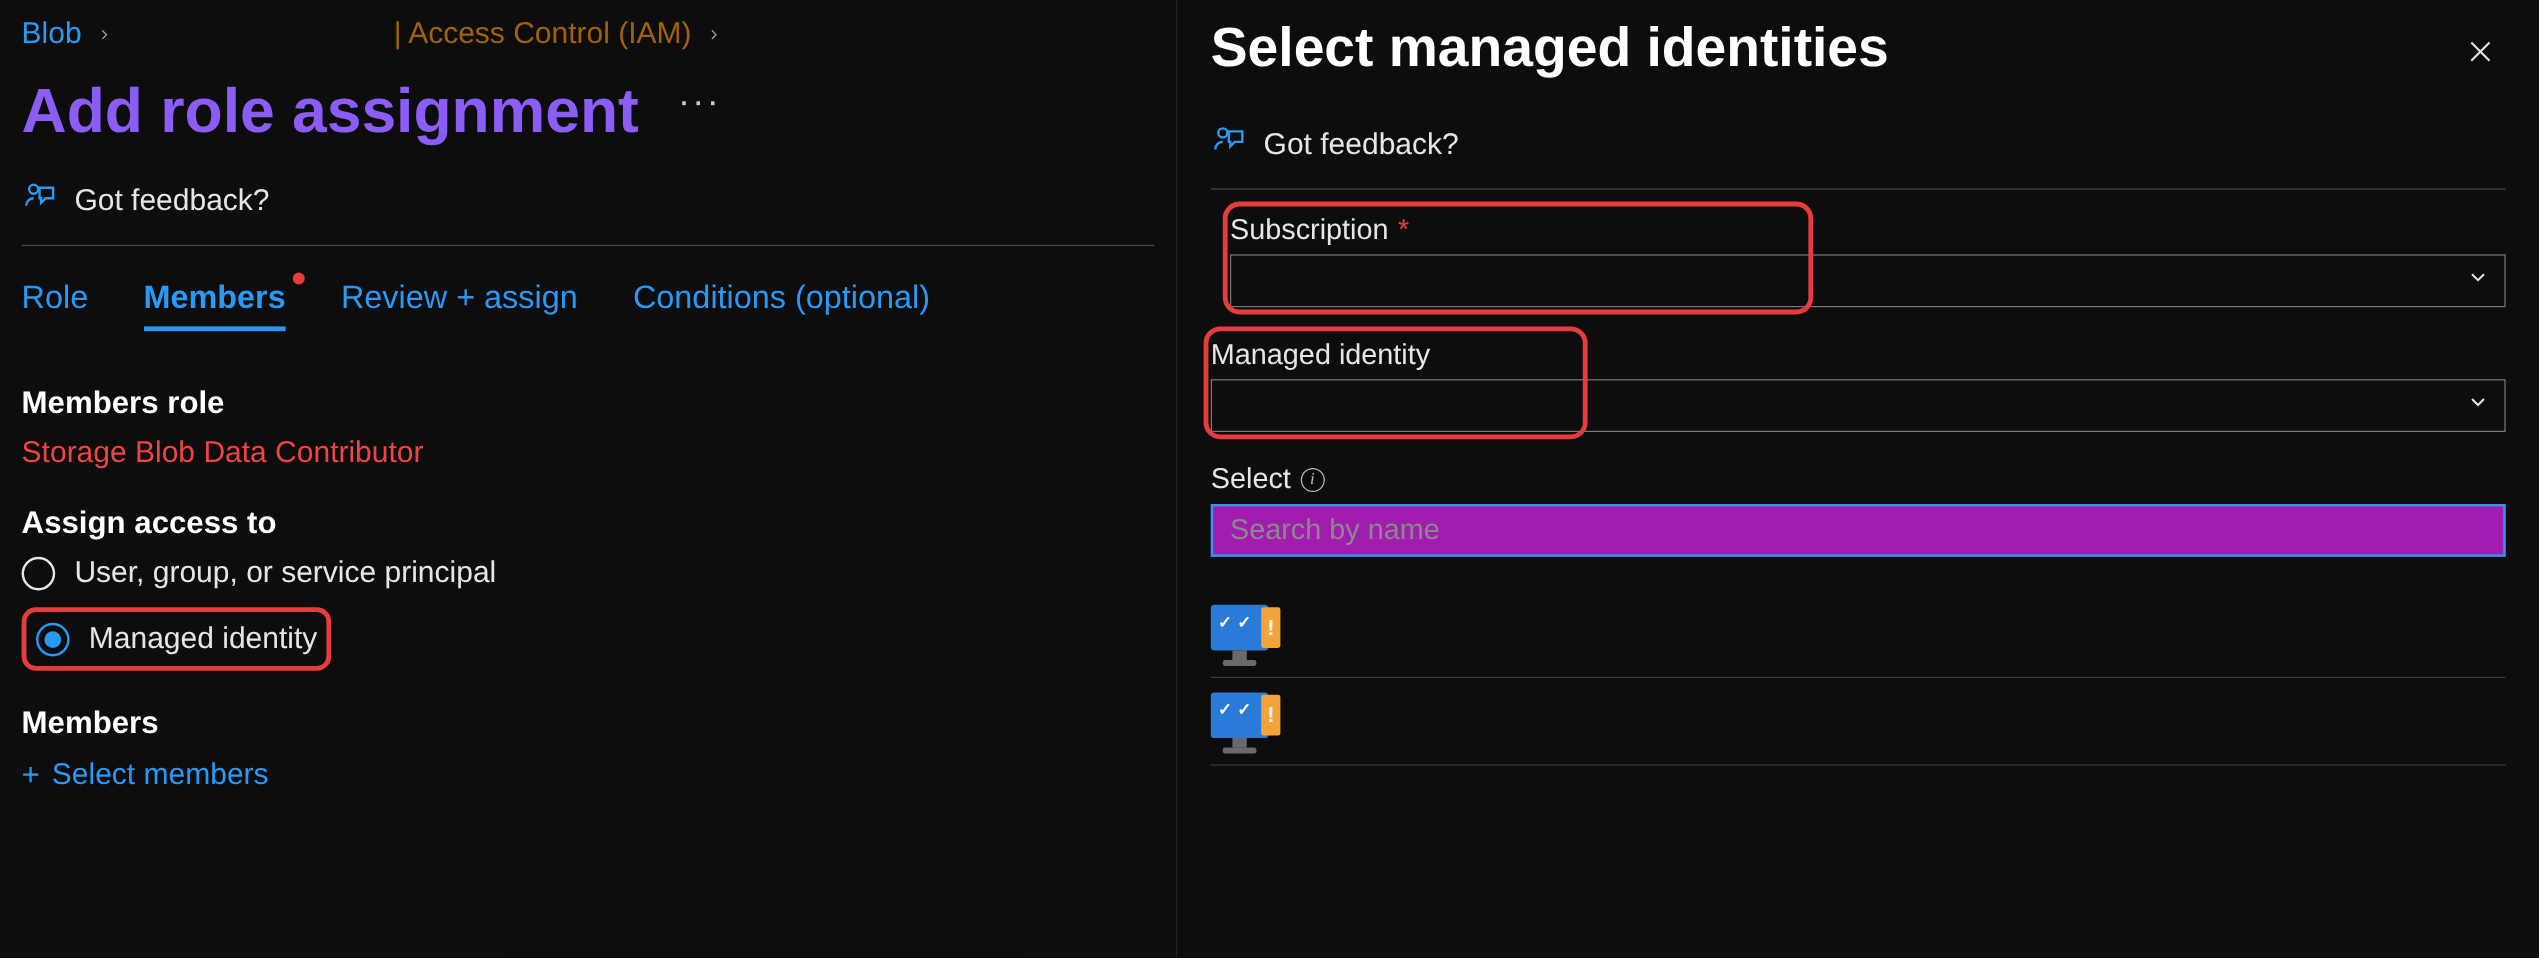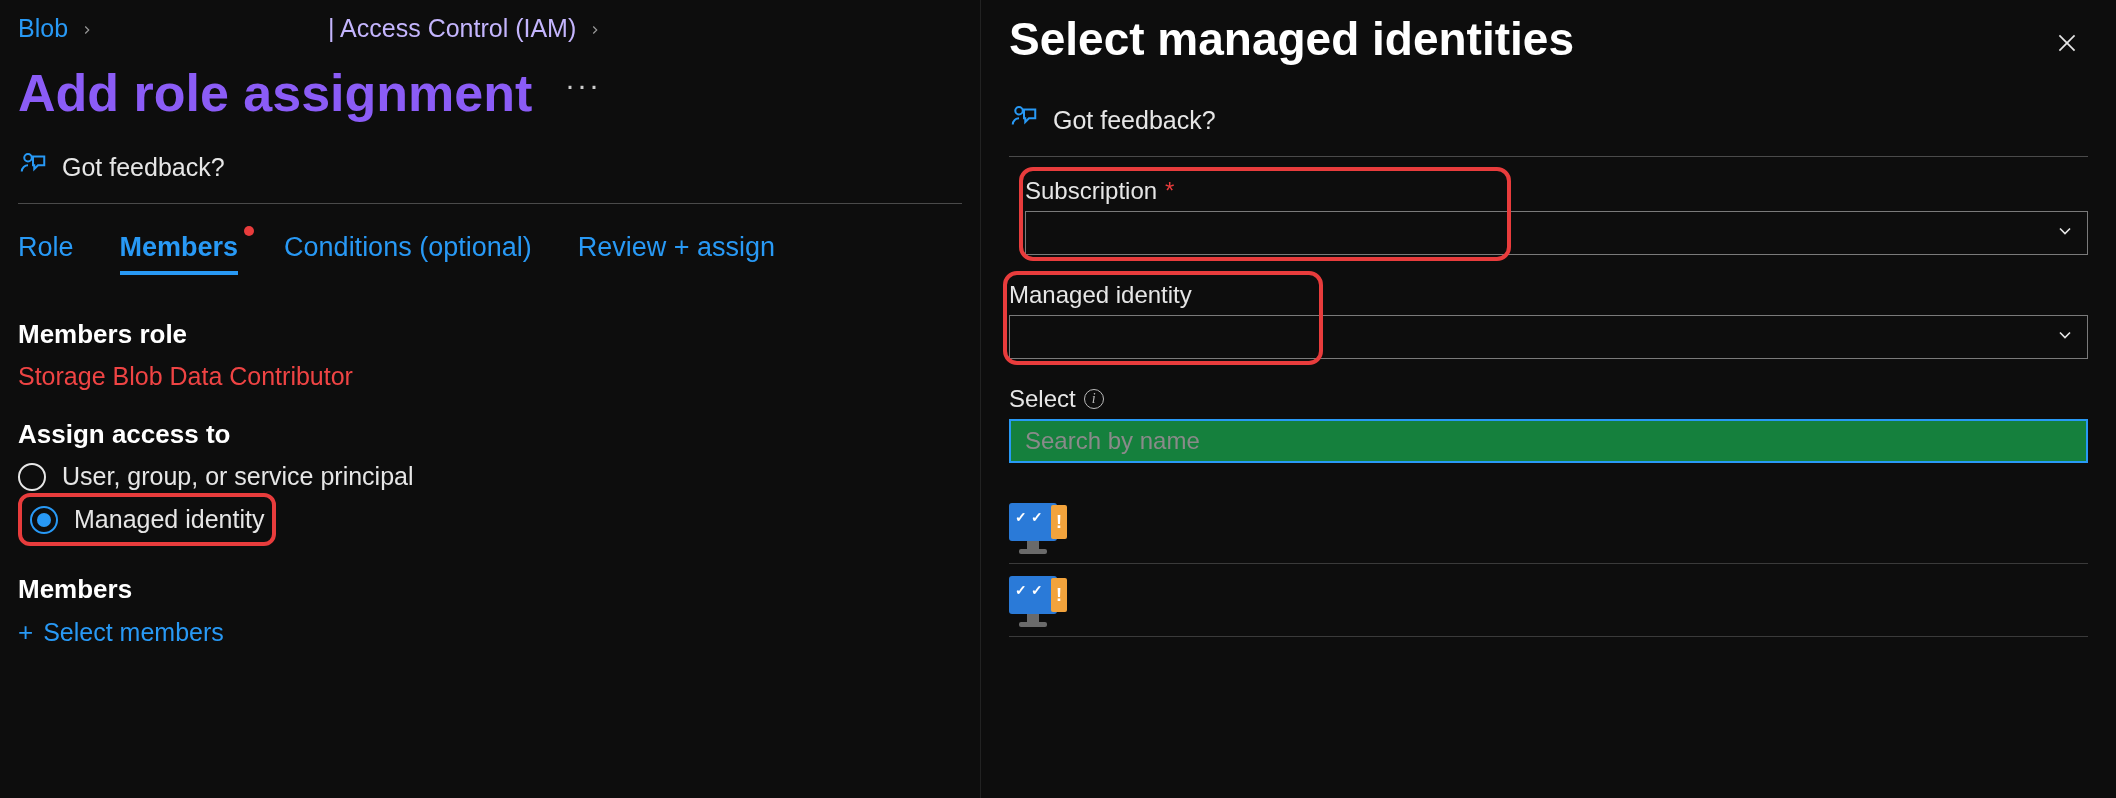--- a/index.html
+++ b/index.html
@@ -28,21 +28,21 @@
   
   .breadcrumb {
     display: flex;
     align-items: center;
     gap: 12px;
     font-size: 25px;
     padding: 4px 0 12px 0;
   }
   .breadcrumb .link { color: #2899f5; cursor: pointer; }
   .breadcrumb .sep { color: #9a9a9a; }
-  .breadcrumb .plain { color: #c4b5fd; }
+  .breadcrumb .plain { color: #a16207; }
 
   h1.page-title {
     font-size: 52px;
     font-weight: 600;
     color: #8b5cf6;
     display: inline-block;
     margin: 8px 0 16px 0;
   }
   .ellipsis-btn {
     display: inline-block;
@@ -100,21 +100,21 @@
     font-size: 25px;
     color: #ef4444;
     margin-bottom: 8px;
   }
 
   
   .radio-row {
     display: flex;
     align-items: center;
     gap: 16px;
-    margin: 0 0;
+    margin: 12px 0;
   }
   .radio-outer {
     width: 28px; height: 28px;
     border: 2px solid #e6e6e6;
     border-radius: 50%;
     display: flex;
     align-items: center;
     justify-content: center;
     cursor: pointer;
     flex: 0 0 auto;
@@ -181,21 +181,21 @@
     align-items: center;
     justify-content: flex-end;
     padding: 0 12px;
     cursor: pointer;
   }
   .dropdown svg { width: 20px; height: 20px; color: #e6e6e6; }
 
   .search-input {
     width: 100%;
     height: 44px;
-    background: #15803d;
+    background: #a21caf;
     border: 2px solid #2899f5;
     color: #e6e6e6;
     font-size: 24px;
     padding: 0 14px;
   }
   .search-input::placeholder { color: #8a8a8a; }
   .info-icon {
     width: 20px; height: 20px;
     border: 1.5px solid #bbb;
     border-radius: 50%;
@@ -310,22 +310,22 @@
       <span>Got feedback?</span>
     </div>
     <hr class="divider">
 
     <div class="tabs">
       <div class="tab">Role</div>
       <div class="tab active">
         <span>Members</span>
         <span class="dot"></span>
       </div>
+      <div class="tab">Review + assign</div>
       <div class="tab">Conditions (optional)</div>
-      <div class="tab">Review + assign</div>
     </div>
 
     <div class="section-heading">Members role</div>
     <div class="section-value">Storage Blob Data Contributor</div>
 
     <div class="section-heading">Assign access to</div>
 
     <div class="radio-row">
       <span class="radio-outer"></span>
       <span class="radio-label">User, group, or service principal</span>

